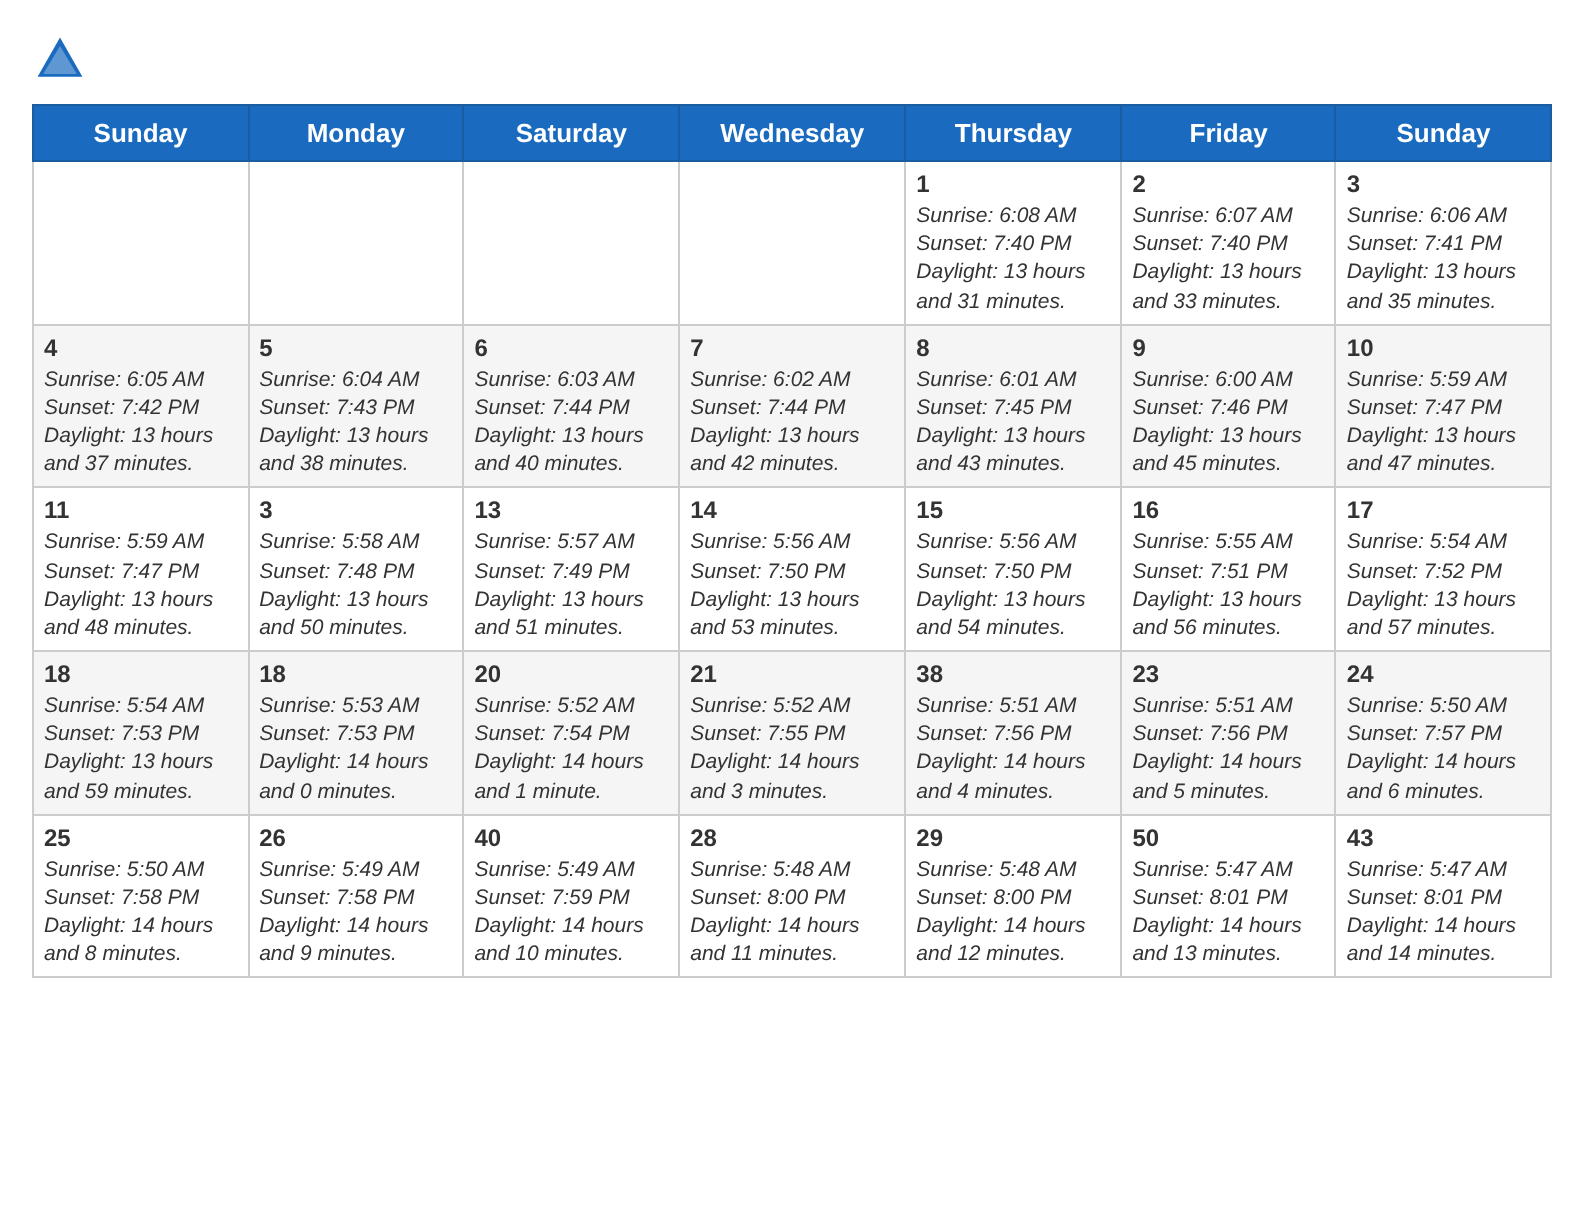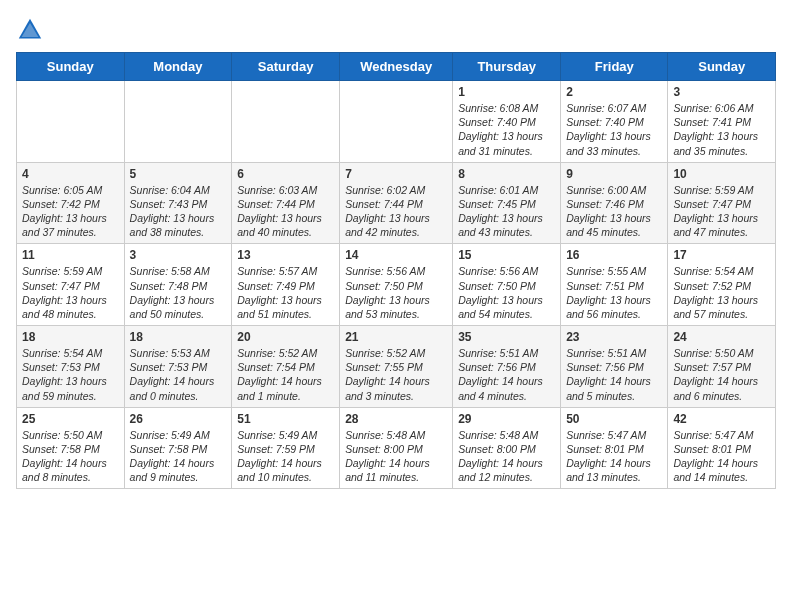--- a/index.html
+++ b/index.html
@@ -219,21 +219,21 @@
         </td>
         <td>
           <div class="day-number">20</div>
           <div class="day-info">Sunrise: 5:52 AM<br>Sunset: 7:54 PM<br>Daylight: 14 hours<br>and 1 minute.</div>
         </td>
         <td>
           <div class="day-number">21</div>
           <div class="day-info">Sunrise: 5:52 AM<br>Sunset: 7:55 PM<br>Daylight: 14 hours<br>and 3 minutes.</div>
         </td>
         <td>
-          <div class="day-number">35</div>
+          <div class="day-number">38</div>
           <div class="day-info">Sunrise: 5:51 AM<br>Sunset: 7:56 PM<br>Daylight: 14 hours<br>and 4 minutes.</div>
         </td>
         <td>
           <div class="day-number">23</div>
           <div class="day-info">Sunrise: 5:51 AM<br>Sunset: 7:56 PM<br>Daylight: 14 hours<br>and 5 minutes.</div>
         </td>
         <td>
           <div class="day-number">24</div>
           <div class="day-info">Sunrise: 5:50 AM<br>Sunset: 7:57 PM<br>Daylight: 14 hours<br>and 6 minutes.</div>
         </td>
@@ -241,34 +241,34 @@
       <tr>
         <td>
           <div class="day-number">25</div>
           <div class="day-info">Sunrise: 5:50 AM<br>Sunset: 7:58 PM<br>Daylight: 14 hours<br>and 8 minutes.</div>
         </td>
         <td>
           <div class="day-number">26</div>
           <div class="day-info">Sunrise: 5:49 AM<br>Sunset: 7:58 PM<br>Daylight: 14 hours<br>and 9 minutes.</div>
         </td>
         <td>
-          <div class="day-number">51</div>
+          <div class="day-number">40</div>
           <div class="day-info">Sunrise: 5:49 AM<br>Sunset: 7:59 PM<br>Daylight: 14 hours<br>and 10 minutes.</div>
         </td>
         <td>
           <div class="day-number">28</div>
           <div class="day-info">Sunrise: 5:48 AM<br>Sunset: 8:00 PM<br>Daylight: 14 hours<br>and 11 minutes.</div>
         </td>
         <td>
           <div class="day-number">29</div>
           <div class="day-info">Sunrise: 5:48 AM<br>Sunset: 8:00 PM<br>Daylight: 14 hours<br>and 12 minutes.</div>
         </td>
         <td>
           <div class="day-number">50</div>
           <div class="day-info">Sunrise: 5:47 AM<br>Sunset: 8:01 PM<br>Daylight: 14 hours<br>and 13 minutes.</div>
         </td>
         <td>
-          <div class="day-number">42</div>
+          <div class="day-number">43</div>
           <div class="day-info">Sunrise: 5:47 AM<br>Sunset: 8:01 PM<br>Daylight: 14 hours<br>and 14 minutes.</div>
         </td>
       </tr>
     </tbody>
 </table>
 
 </body></html>

